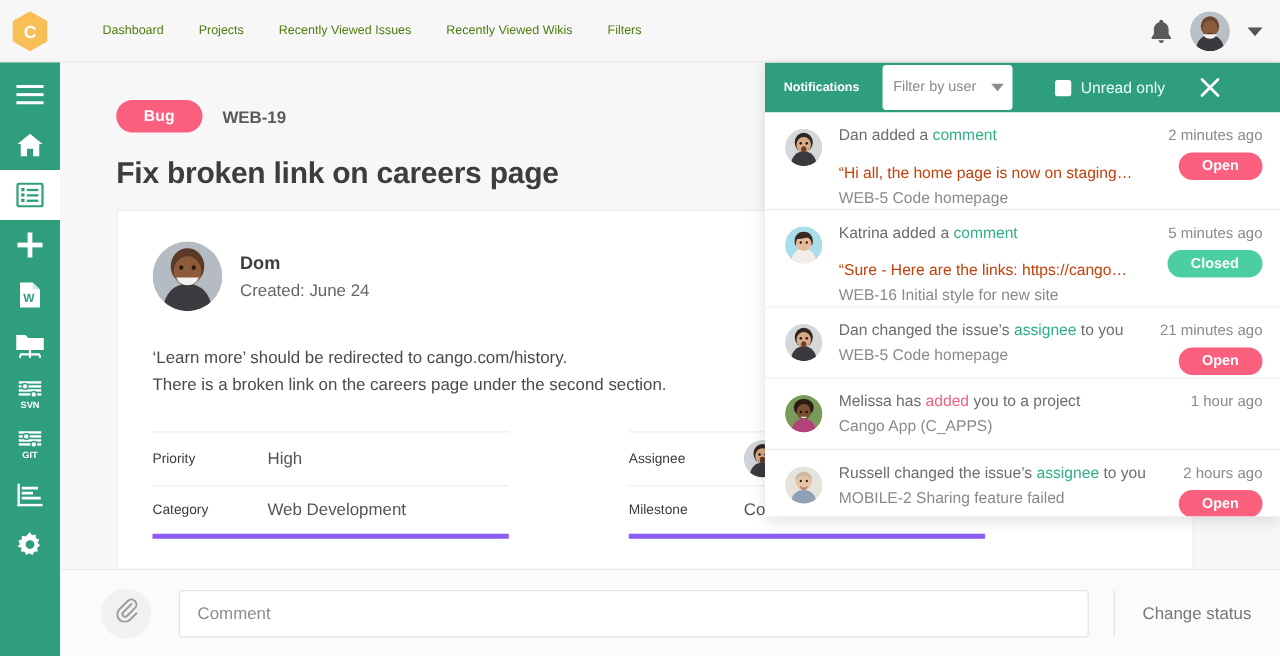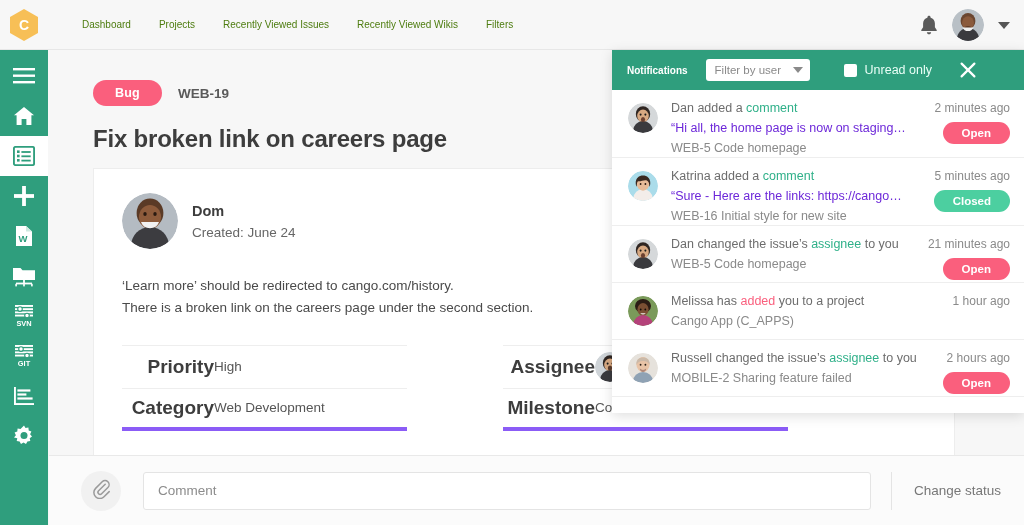--- a/index.html
+++ b/index.html
@@ -136,21 +136,21 @@
     gap: 96px;
   }
   .fieldcol { width: 285px; }
   .field-row {
     display: flex; align-items: center;
     height: 43px;
     border-top: 1px solid #eee;
   }
   .field-row:last-child { border-bottom: 4px solid #8b5cf6; }
   .field-label {
-    width: 92px; font-size: 19px; font-weight: 700; color: #3d3d3d; text-align: right;
+    width: 92px; font-size: 11px; font-weight: 400; color: #3d3d3d;
   }
   .field-value { font-size: 13.5px; color: #555; }
   .field-avatar {
     width: 30px; height: 30px; border-radius: 50%; overflow: hidden;
   }
 
   
   .footer {
     position: absolute; left: 49px; bottom: 0;
     width: 975px; height: 70px;
@@ -199,21 +199,21 @@
   .notif-header {
     height: 40px; background: #2f9e7d;
     display: flex; align-items: center;
     padding: 0 14px 0 15px;
     gap: 12px;
   }
   .notif-title { color: #fff; font-size: 10px; font-weight: 700; }
   .filter-select {
     background: #fff;
     border: none; border-radius: 3px;
-    height: 22px; width: 104px;
+    height: 36px; width: 104px;
     display: flex; align-items: center; justify-content: space-between;
     padding: 0 7px 0 9px;
     margin-left: 6px;
   }
   .filter-select span { font-size: 11.5px; color: #8a8a8a; }
   .filter-caret {
     width: 0; height: 0;
     border-left: 5px solid transparent;
     border-right: 5px solid transparent;
     border-top: 6px solid #8a8a8a;
@@ -243,21 +243,21 @@
   }
   .notif-avatar {
     width: 30px; height: 30px; border-radius: 50%;
     overflow: hidden; flex: none; margin-top: 2px;
   }
   .notif-body { margin-left: 13px; flex: 1; min-width: 0; }
   .notif-line1 { font-size: 12.5px; color: #6d6d6d; white-space: nowrap; }
   .notif-line1 .hl-green { color: #2fb089; }
   .notif-line1 .hl-red { color: #fa5f7d; }
   .notif-quote {
-    font-size: 12.5px; color: #6d28d9; margin-top: 6px;
+    font-size: 12.5px; color: #c2410c; margin-top: 16px;
     white-space: nowrap; overflow: hidden; text-overflow: ellipsis;
     max-width: 240px;
   }
   .notif-ref { font-size: 12.5px; color: #8a8a8a; margin-top: 6px; }
   .notif-right {
     position: absolute; right: 14px; top: 11px;
     display: flex; flex-direction: column; align-items: flex-end; gap: 7px;
   }
   .notif-time { font-size: 12px; color: #8a8a8a; white-space: nowrap; }
   .pill {

